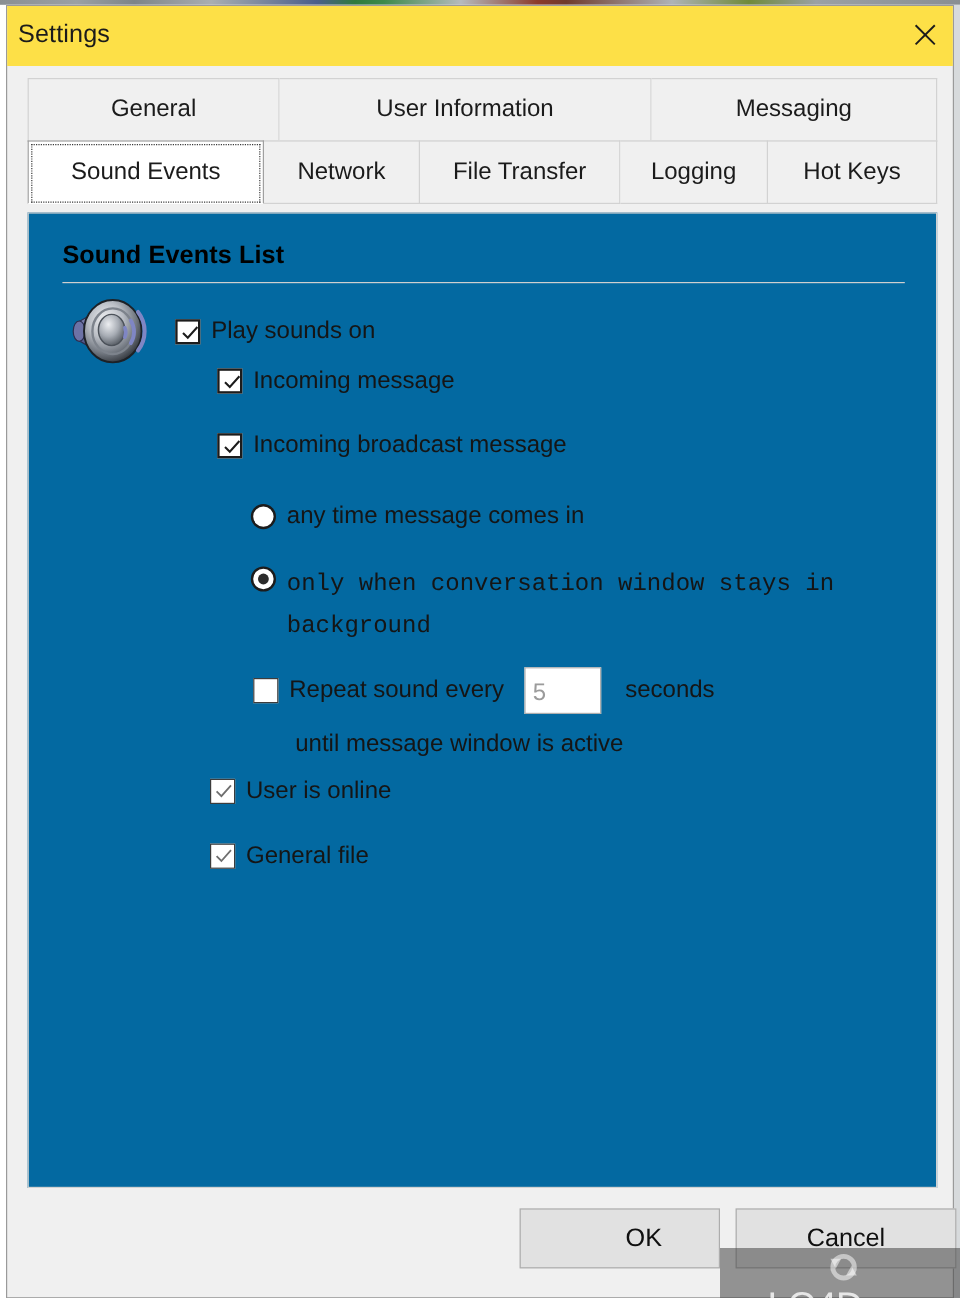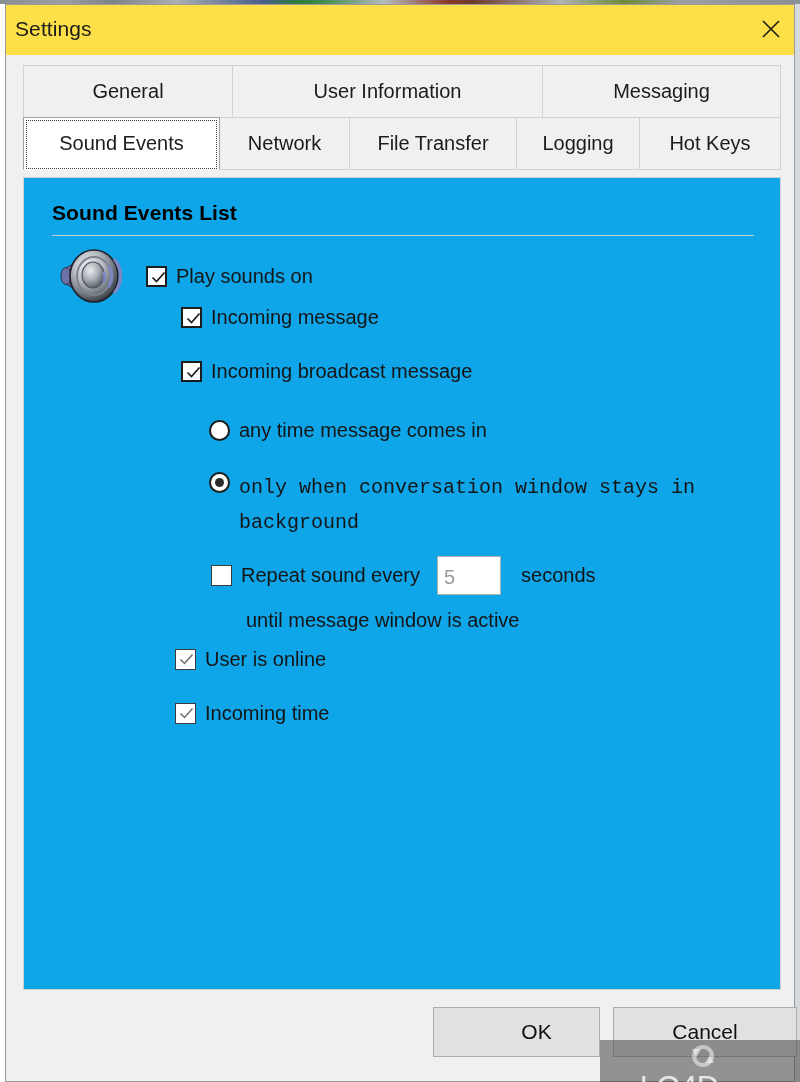--- a/index.html
+++ b/index.html
@@ -32,21 +32,21 @@
   .tabrow{position:absolute;left:0;width:758px;height:53px;display:flex;}
   .tabrow.r1{top:0;}
   .tabrow.r2{top:52px;}
   .tab{background:#f0f0f0;border:1px solid #d2d2d2;border-left:none;box-sizing:border-box;
     display:flex;align-items:center;justify-content:center;font-size:20px;color:#1b1b1b;height:53px;}
   .tab:first-child{border-left:1px solid #d2d2d2;}
   .tab.selected{background:#ffffff;border:1px solid #a0a0a0;border-bottom-color:#ffffff;position:relative;z-index:5;}
   .tab.selected .focus{position:absolute;left:2px;top:2px;right:2px;bottom:0px;border:1px dotted #3a3a3a;pointer-events:none;}
 
   
-  .panel{position:absolute;left:17px;top:172px;width:758px;height:813px;background:#0ea5e9;border:1px solid #d2d2d2;box-sizing:border-box;}
+  .panel{position:absolute;left:17px;top:172px;width:758px;height:813px;background:#0369a1;border:1px solid #d2d2d2;box-sizing:border-box;}
 
   .section-title{position:absolute;left:28px;top:23px;font-size:21px;font-weight:bold;color:#000;letter-spacing:.1px;}
   .section-rule{position:absolute;left:28px;top:57px;width:702px;height:1px;background:#cfcfcf;}
 
   .speaker{position:absolute;left:32px;top:60px;width:78px;height:78px;}
 
   .rows{position:absolute;left:0;top:0;width:758px;height:813px;}
   .row{position:absolute;display:flex;align-items:flex-start;font-size:20px;color:#151515;line-height:25px;}
 
   .cb{width:21px;height:21px;border:2px solid #1c1c1c;background:#fff;box-sizing:border-box;
@@ -236,21 +236,21 @@
           </span>
           <span class="lbl">User is online</span>
         </div>
 
         <div class="row" style="left:151px;top:523px;">
           <span class="cb thin">
             <svg class="tick" viewBox="0 0 17 17">
               <polyline points="2.5,8.5 6.5,12.5 14.5,3.5" fill="none" stroke="#6f6f6f" stroke-width="1.5"></polyline>
             </svg>
           </span>
-          <span class="lbl">Incoming time</span>
+          <span class="lbl">General file</span>
         </div>
 
       </div>
     </div>
 
     <div class="btn ok">
       <span>OK</span>
     </div>
     <div class="btn cancel">
       <span>Cancel</span>

